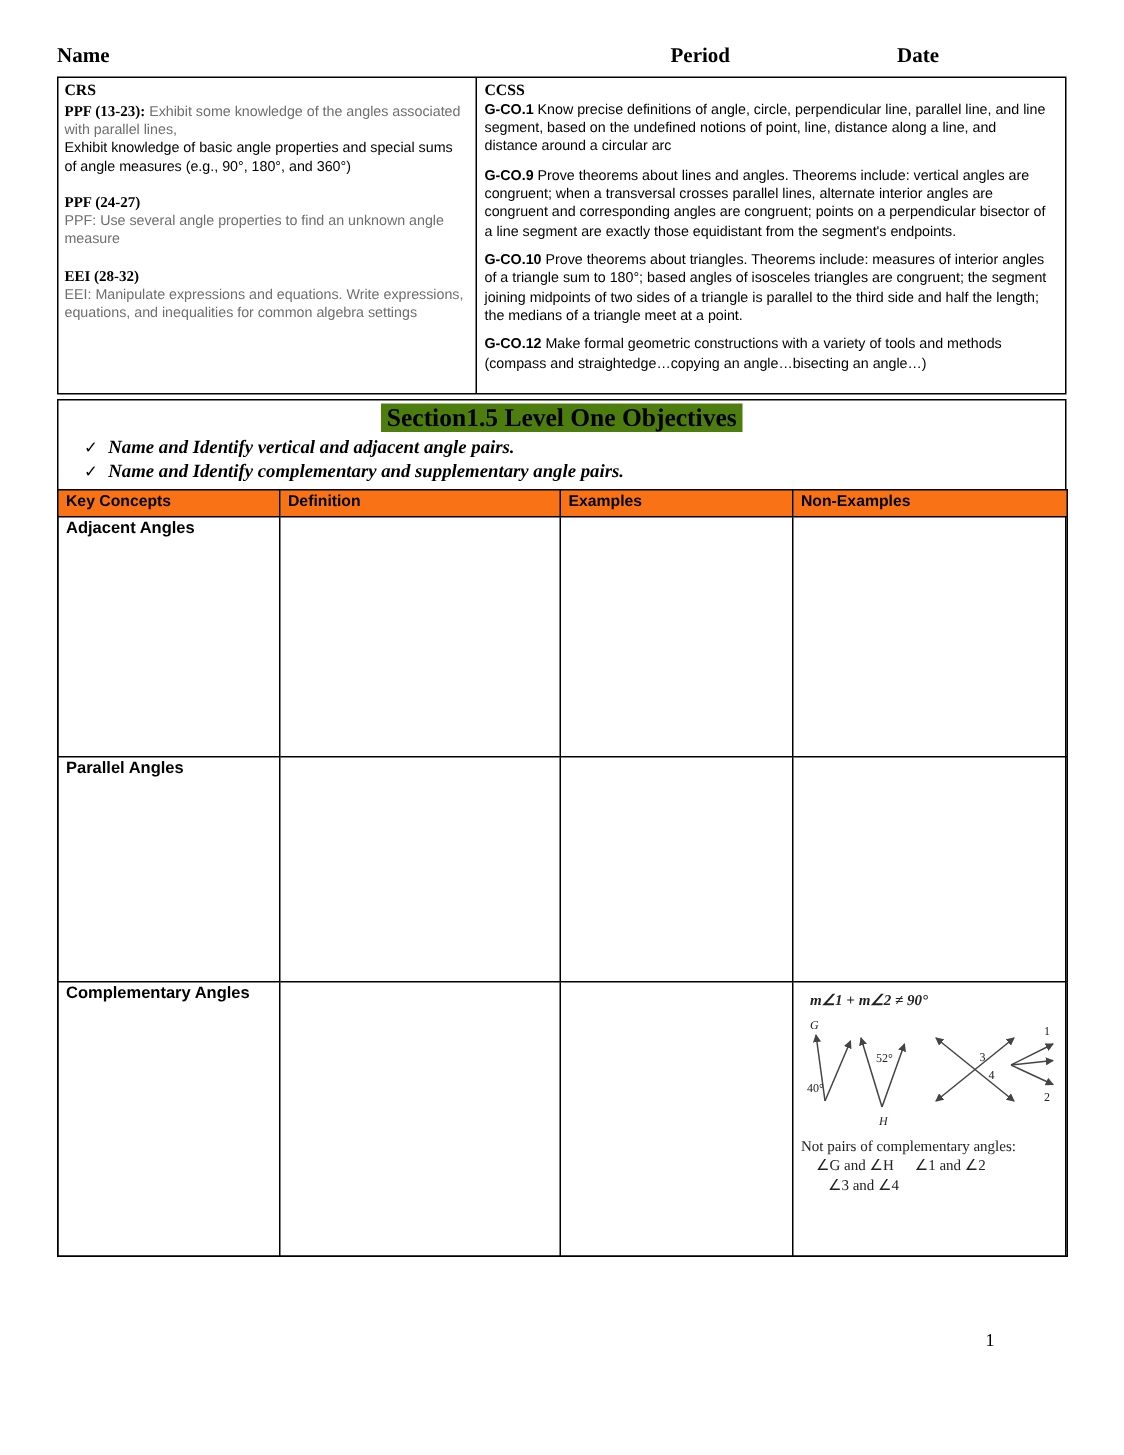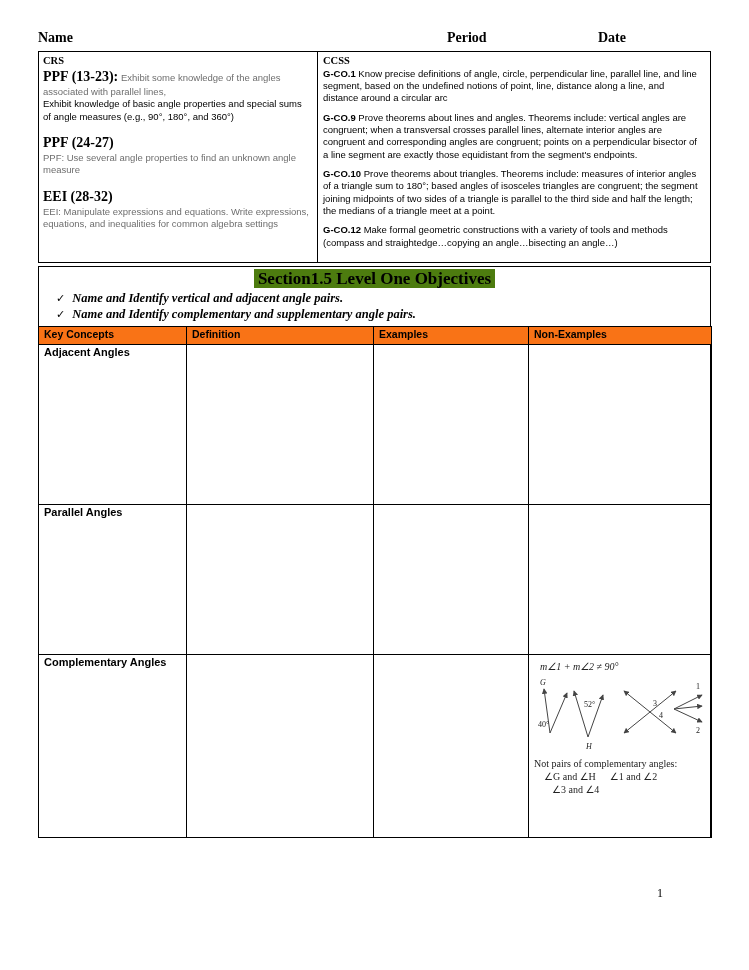--- a/index.html
+++ b/index.html
@@ -8,41 +8,41 @@
 
   .top-line{position:relative;height:21px;font-weight:bold;font-size:14px;}
   .hdr-period{position:absolute;left:409px;top:0;}
   .hdr-date{position:absolute;left:512px;top:0;margin-left:48px;}
   .title{text-align:center;font-weight:bold;font-size:14.5px;margin-bottom:8px;white-space:nowrap;}
 
   .standards{display:flex;border:1px solid #000;font-family:"Liberation Sans",sans-serif;font-size:9.5px;line-height:1.3;}
   .col-crs{width:268px;flex:none;border-right:1px solid #000;padding:2px 6px 6px 4px;}
   .col-ccss{flex:1;padding:2px 8px 6px 5px;}
   .col-heading{font-family:"Liberation Serif",serif;font-weight:bold;font-size:10.5px;}
-  .crs-label{font-family:"Liberation Serif",serif;font-weight:bold;font-size:14px;}
+  .crs-label{font-family:"Liberation Serif",serif;font-weight:bold;font-size:10px;}
   .gray{color:#6e6e6e;}
   .blk{margin-bottom:11px;}
   .blk .line{display:block;}
   .ccss-p{margin-bottom:7px;}
 
   .section-box{border:1px solid #000;margin-top:3px;}
   .section-heading{text-align:center;font-weight:bold;font-size:17px;padding:2px 0 1px 0;}
   .hl{background:#4d7c0f;padding:0 4px;}
   .objective{margin-left:17px;font-size:12.5px;font-weight:bold;line-height:1.3;}
   .check{font-weight:normal;font-size:11px;}
   .obj-text{font-style:italic;margin-left:7px;}
 
   table.main{border-collapse:collapse;table-layout:fixed;width:calc(100% + 2px);margin:3px -1px -1px -1px;font-family:"Liberation Sans",sans-serif;}
   table.main th,table.main td{border:1px solid #000;vertical-align:top;padding:1px 5px;}
   table.main th{background:#f97316;text-align:left;font-size:10.5px;height:15px;font-weight:bold;}
   td.concept{font-weight:bold;font-size:11px;padding-top:3px;}
   tr.r1{height:160px;} tr.r2{height:150px;} tr.r3{height:183px;}
 
   .figure{font-family:"Liberation Serif",serif;color:#222;}
-  .fig-eq{font-style:italic;font-size:10px;margin:5px 0 3px 6px;}
+  .fig-eq{font-style:italic;font-size:10px;margin:5px 0 3px 6px;font-weight:bold;}
   .fig-svg{display:block;margin-left:2px;}
   .fig-cap{font-size:10px;line-height:1.3;}
   .cap2{margin-left:10px;}
   .cap-sp{margin-left:14px;}
   .cap3{margin-left:18px;}
 
   .page-number{position:absolute;top:886px;right:86px;font-size:12px;}
 </style>
 </head>
 <body>

